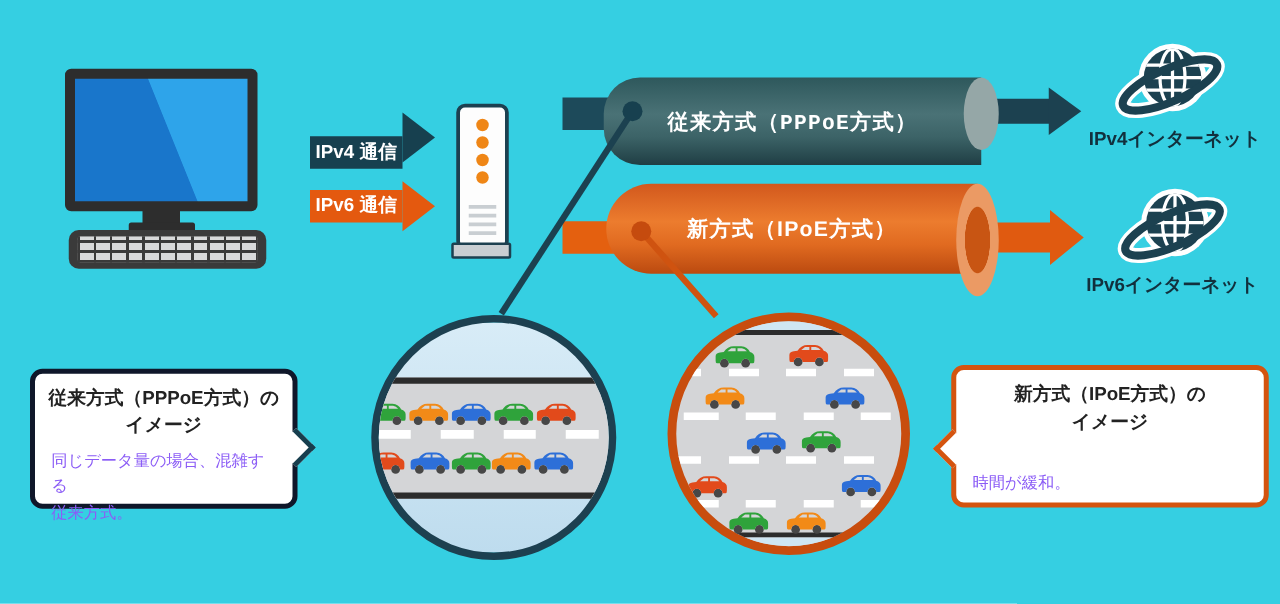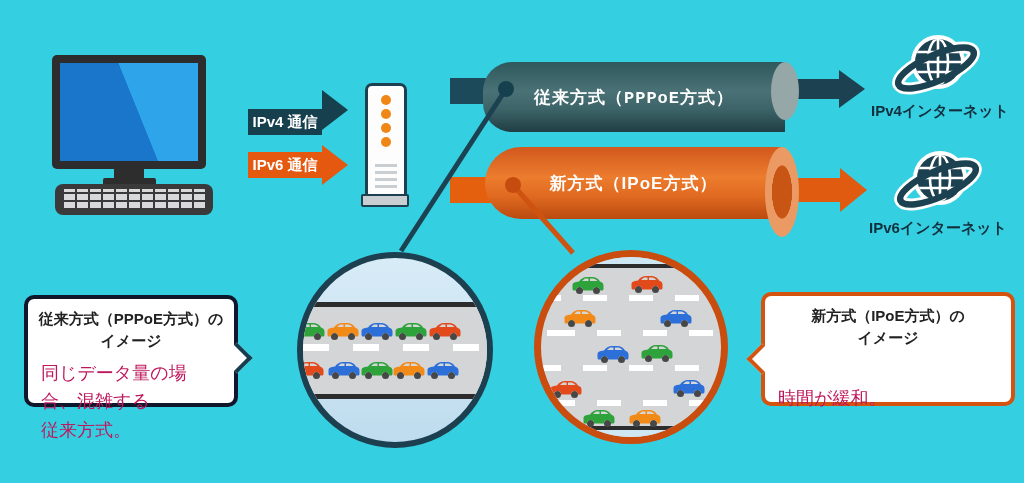--- a/index.html
+++ b/index.html
@@ -83,21 +83,21 @@
   .lane{position:absolute;left:-4px;right:-4px;height:6px;
         background:repeating-linear-gradient(90deg,#ffffff 0 24px,transparent 24px 46px);}
   .car{position:absolute;width:32px;height:21px;z-index:2;}
   .car svg{display:block;width:100%;height:100%;}
 
   
   .callout{background:#fff;border-radius:10px;z-index:6;}
   .callout-pppoe{left:24px;top:295px;width:206px;height:104px;border:4px solid #0f172a;}
   .callout-ipoe{left:761px;top:292px;width:246px;height:106px;border:4px solid #d4540f;}
   .co-title{margin-top:9px;text-align:center;font-size:15px;font-weight:bold;color:#222;line-height:1.45;}
-  .co-body{margin:7px 12px 0 13px;font-size:18px;color:#be185d;line-height:1.6;}
+  .co-body{margin:7px 12px 0 13px;font-size:13px;color:#8b5cf6;line-height:1.6;}
   .pointer{position:absolute;width:18px;height:18px;background:#fff;transform:rotate(45deg);}
   .pointer-right{right:-14px;top:48px;border-top:4px solid #173e4e;border-right:4px solid #173e4e;}
   .pointer-left{left:-14px;top:52px;border-left:4px solid #d4540f;border-bottom:4px solid #d4540f;}
 </style>
 </head>
 <body>
 
 <div class="canvas">
 
   <div class="abs monitor">

